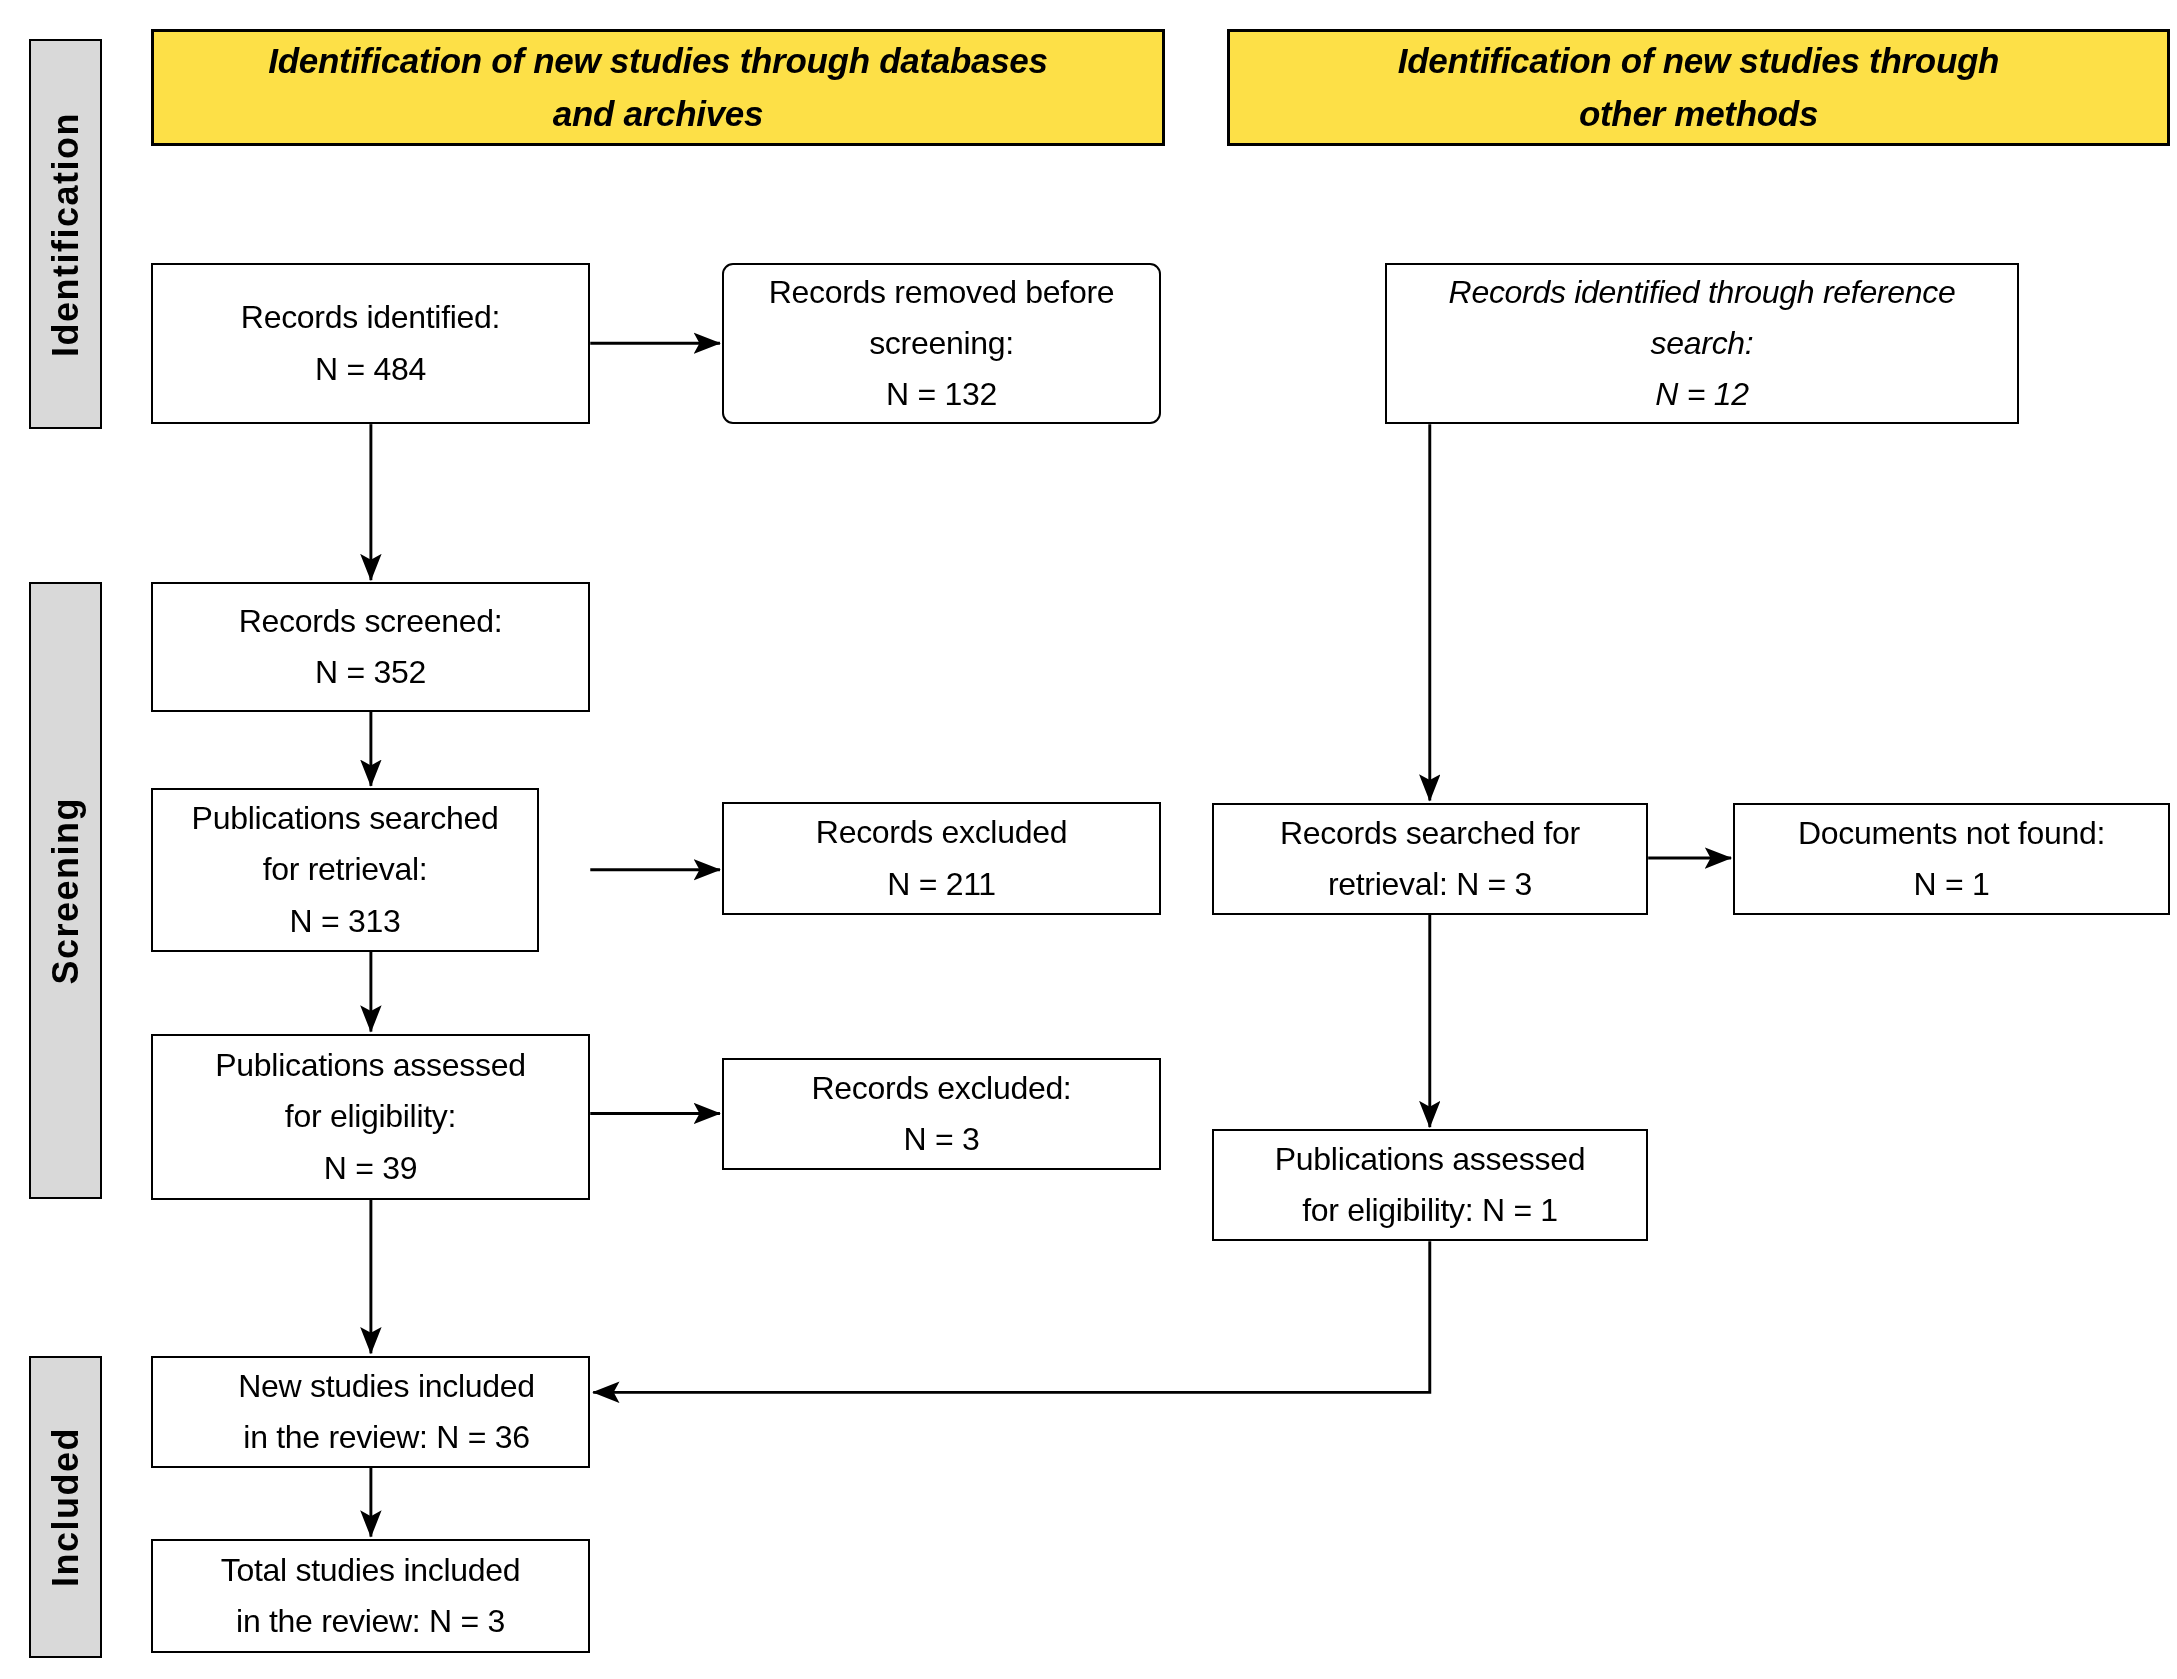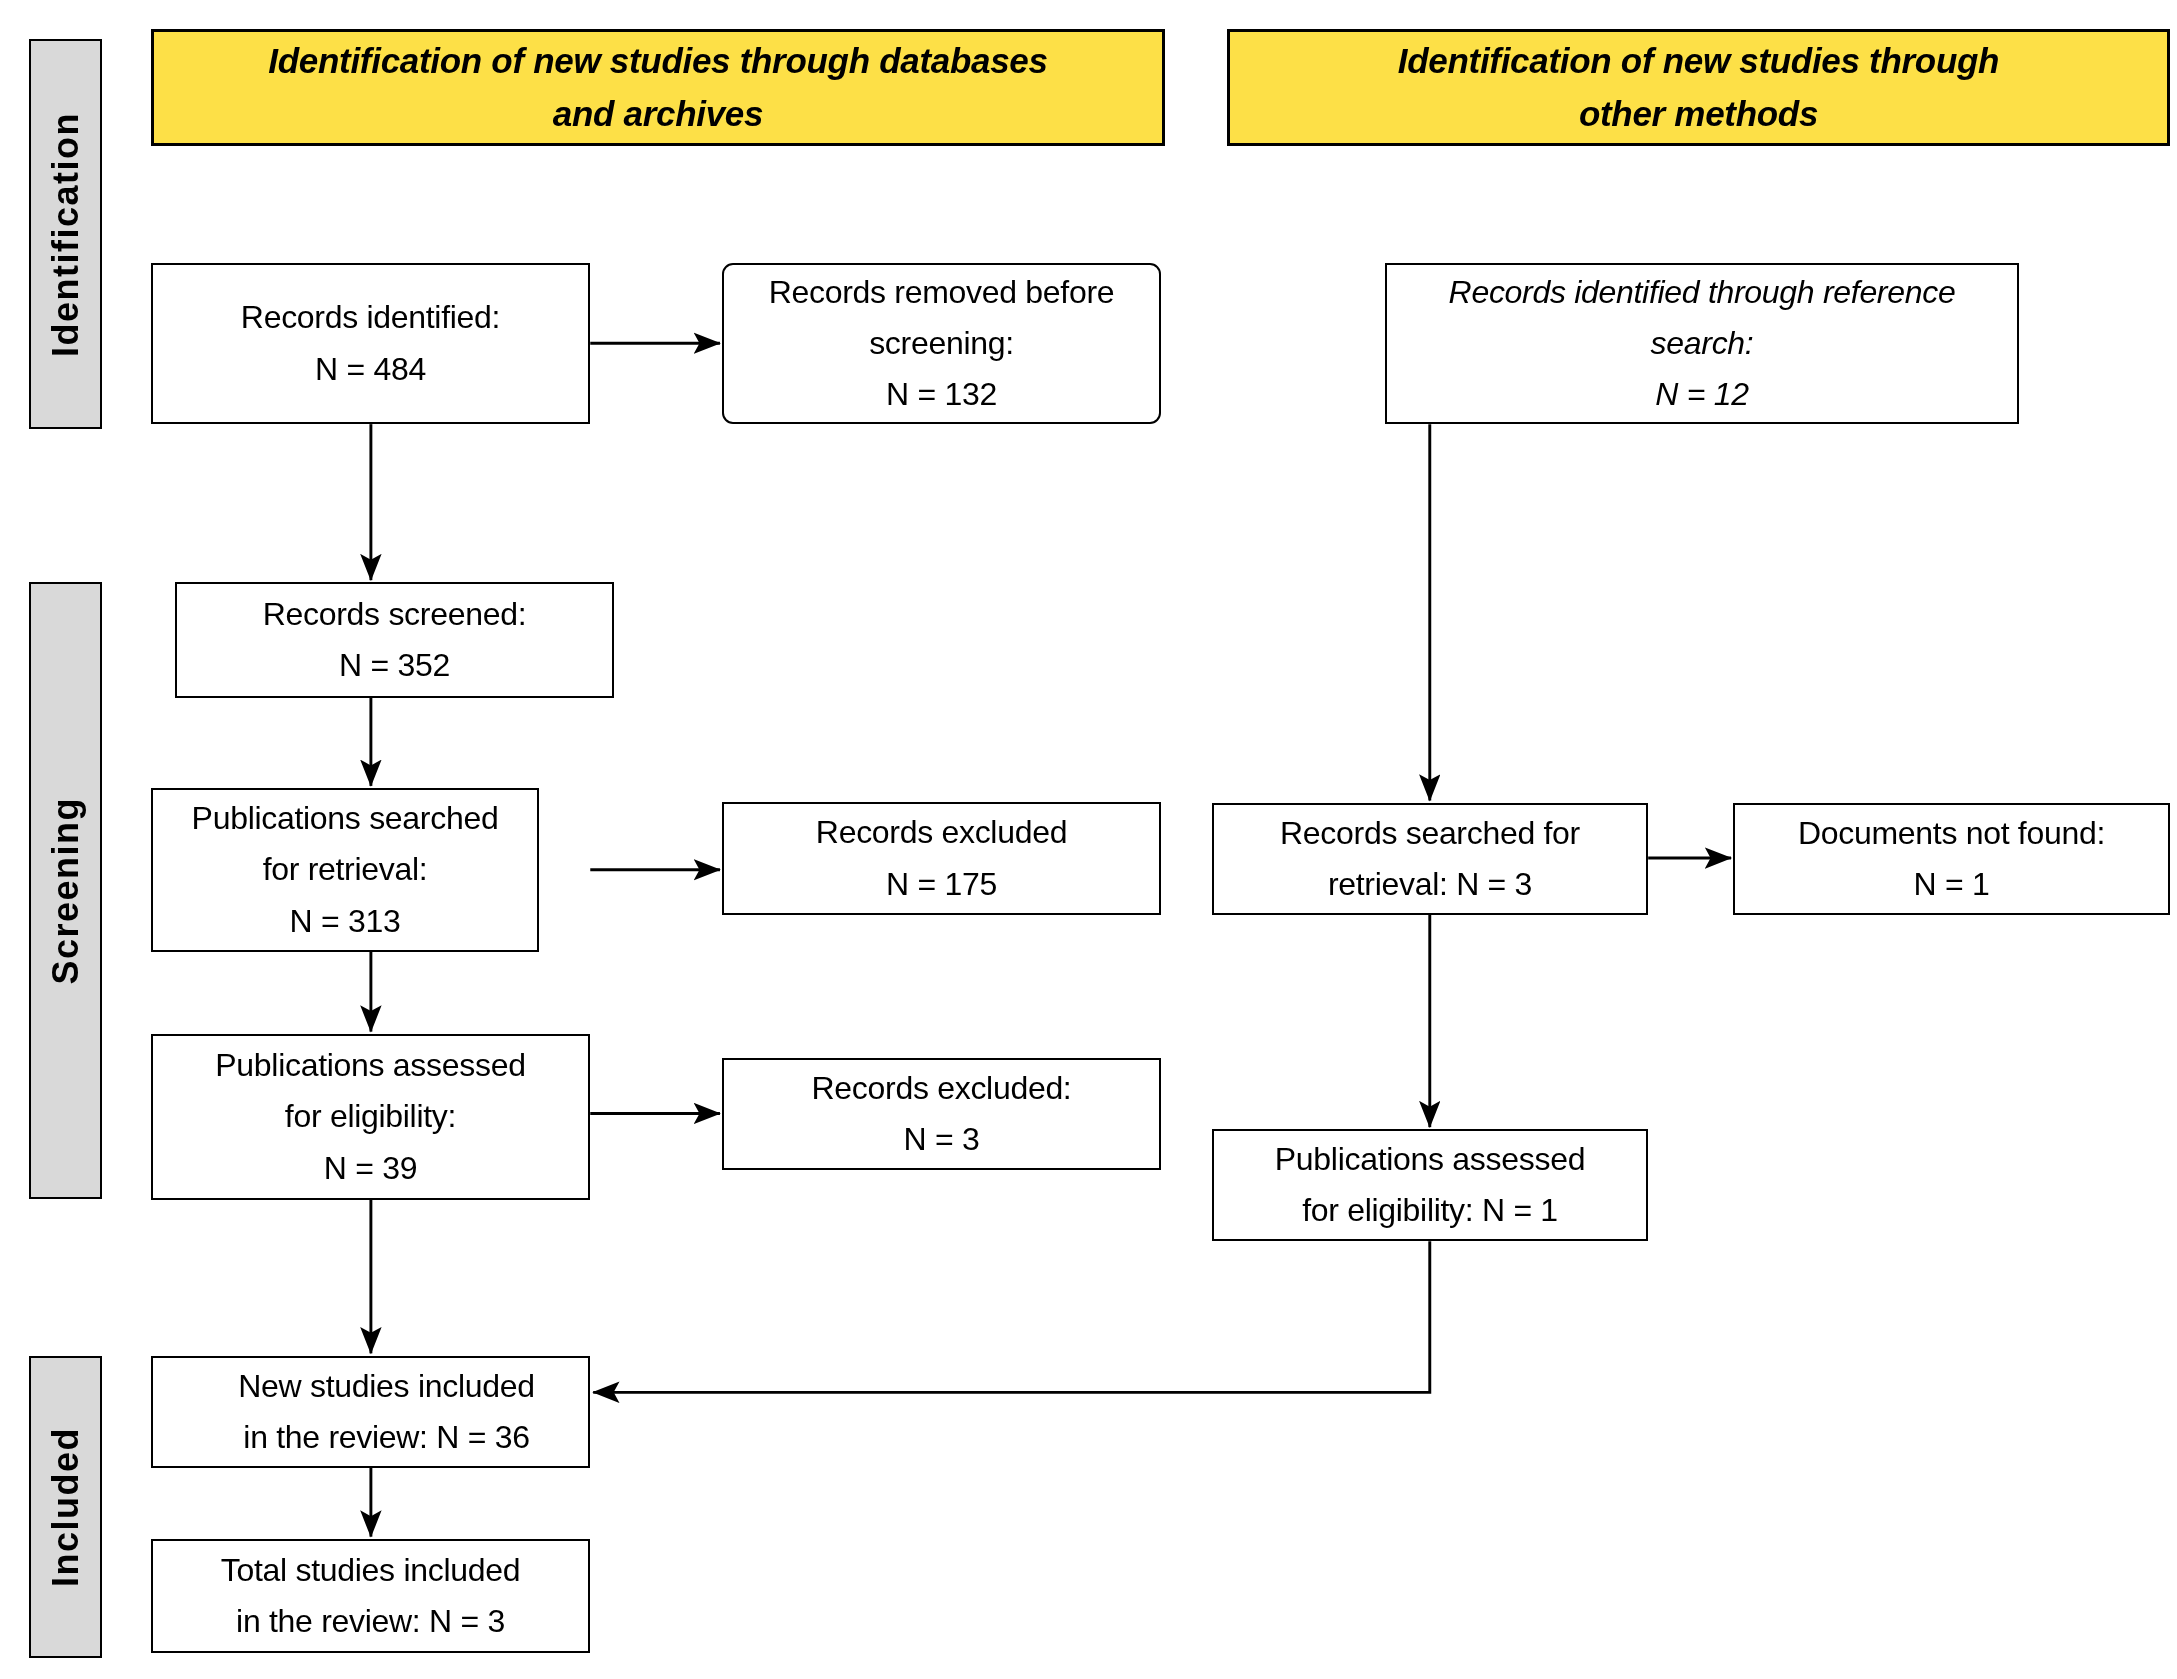--- a/index.html
+++ b/index.html
@@ -111,27 +111,27 @@
   <div class="header-box" style="left:151px; top:29px; width:1014px; height:117px;">Identification of new studies through databases
 and archives</div>
   <div class="header-box" style="left:1227px; top:29px; width:943px; height:117px;">Identification of new studies through
 other methods</div>
 
   <div class="flow-box" style="left:151px; top:263px; width:439px; height:161px;">Records identified:
 N = 484</div>
   <div class="flow-box" style="left:722px; top:263px; width:439px; height:161px;border-radius:11px;">Records removed before
 screening:
 N = 132</div>
-  <div class="flow-box" style="left:151px; top:582px; width:439px; height:116px;margin-left:24px;">Records screened:
+  <div class="flow-box" style="left:151px; top:582px; width:439px; height:130px;">Records screened:
 N = 352</div>
   <div class="flow-box" style="left:151px; top:788px; width:388px; height:164px;">Publications searched
 for retrieval:
 N = 313</div>
   <div class="flow-box" style="left:722px; top:802px; width:439px; height:113px;">Records excluded
-N = 175</div>
+N = 211</div>
   <div class="flow-box" style="left:151px; top:1034px; width:439px; height:166px;">Publications assessed
 for eligibility:
 N = 39</div>
   <div class="flow-box" style="left:722px; top:1058px; width:439px; height:112px;">Records excluded:
 N = 3</div>
   <div class="flow-box" style="left:151px; top:1356px; width:439px; height:112px;padding-left:32px;">New studies included
 in the review: N = 36</div>
   <div class="flow-box" style="left:151px; top:1539px; width:439px; height:114px;">Total studies included
 in the review: N = 3</div>
 

